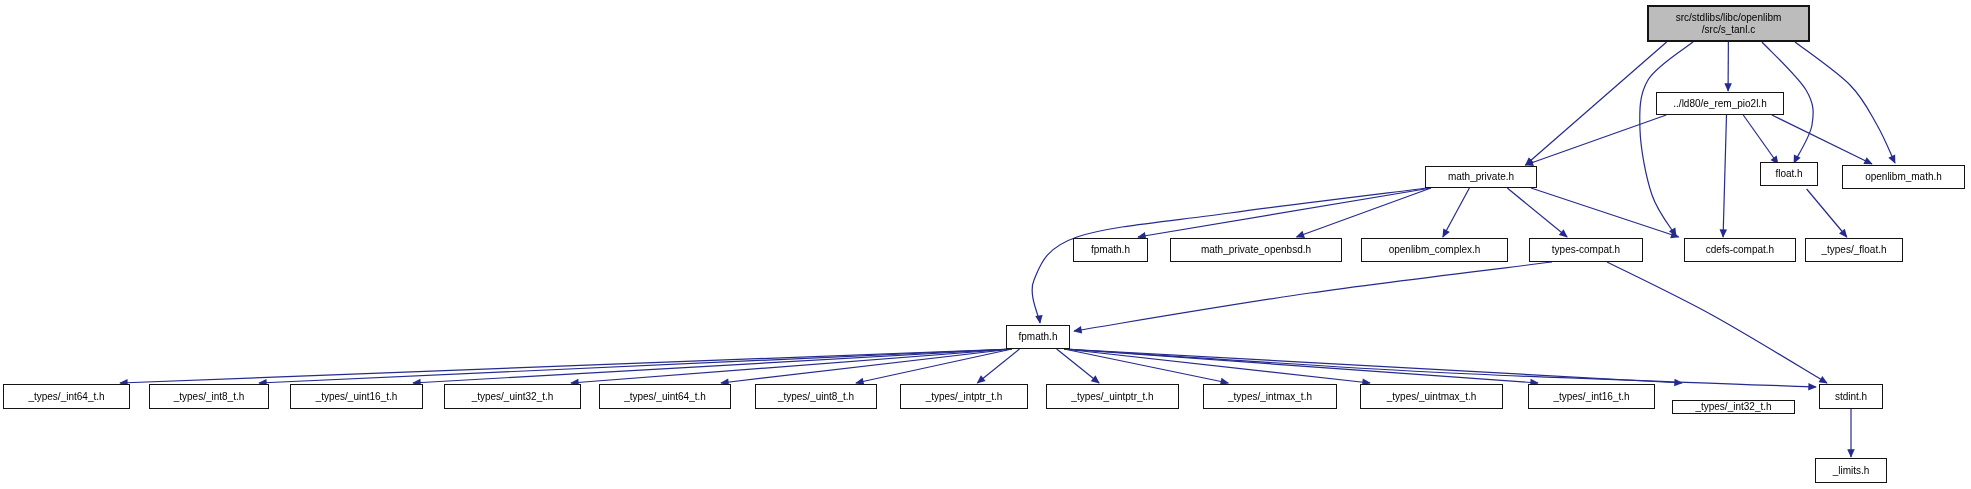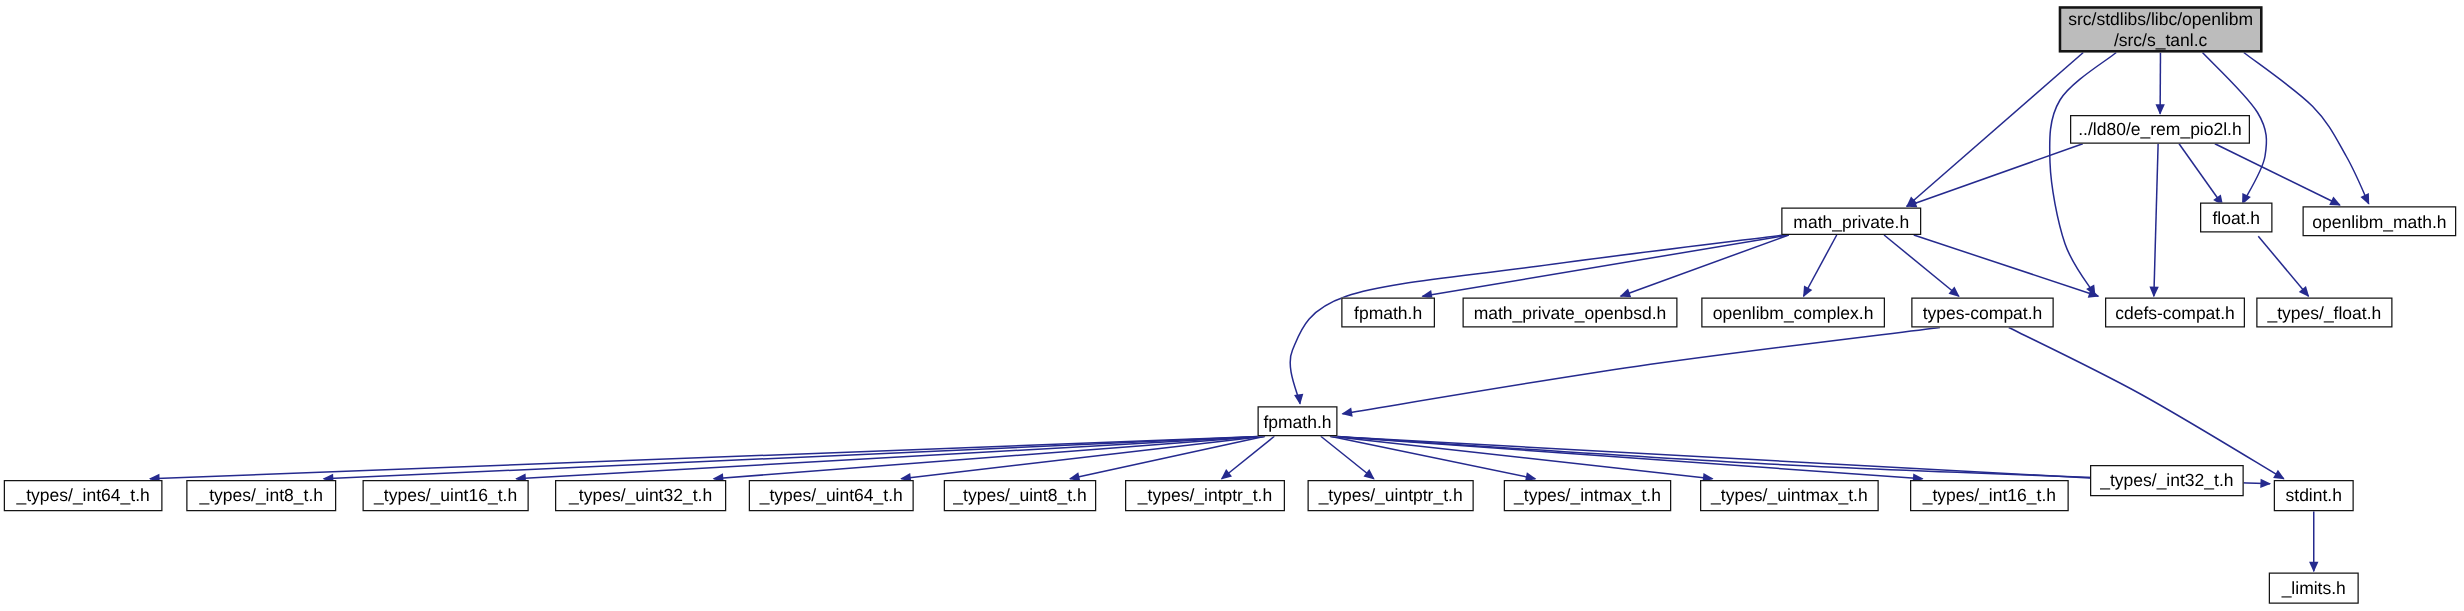--- a/index.html
+++ b/index.html
@@ -11,21 +11,21 @@
     overflow:hidden;
   }
   #edge-layer{position:absolute;left:0;top:0;width:1971px;height:489px;}
   .node{
     position:absolute;
     box-sizing:border-box;
     background:#ffffff;
     border:1px solid #141414;
     display:flex;align-items:center;justify-content:center;
     text-align:center;
-    font-size:14px;color:#000;
+    font-size:10px;color:#000;
     line-height:1.2;
     white-space:pre-line;
     padding:0 2px;
     cursor:pointer;
   }
   .node.root{
     background:#bcbcbc;
     border-width:2px;
     cursor:default;
   }
@@ -72,39 +72,39 @@
         <path d="M 1064,349 L 1370,383" class="edge" stroke="#252a8e" marker-end="url(#arrow)"></path>
         <path d="M 1064,349 L 1538,383" class="edge" stroke="#252a8e" marker-end="url(#arrow)"></path>
         <path d="M 1064,349 L 1682,383" class="edge" stroke="#252a8e" marker-end="url(#arrow)"></path>
         <path d="M 1066,349 C 1126.6666666666667,352.8333333333333 1305,365.6666666666667 1430,372 C 1555,378.3333333333333 1751.6666666666667,384.5 1816,387" class="edge" stroke="#252a8e" marker-end="url(#arrow)"></path>
         <path d="M 1851,409 L 1851,457" class="edge" stroke="#252a8e" marker-end="url(#arrow)"></path>
       </g>
   </svg>
   <div id="nodes">
       <div class="node root" style="left: 1647px; top: 5px; width: 163px; height: 37px;"><span>src/stdlibs/libc/openlibm
 /src/s_tanl.c</span></div>
-      <div class="node" style="left: 1656px; top: 92px; width: 144px; height: 23px;"><span>../ld80/e_rem_pio2l.h</span></div>
+      <div class="node" style="left: 1656px; top: 92px; width: 128px; height: 23px;"><span>../ld80/e_rem_pio2l.h</span></div>
       <div class="node" style="left: 1425px; top: 166px; width: 112px; height: 22px;"><span>math_private.h</span></div>
       <div class="node" style="left: 1760px; top: 162px; width: 58px; height: 24px;"><span>float.h</span></div>
       <div class="node" style="left: 1842px; top: 165px; width: 123px; height: 24px;"><span>openlibm_math.h</span></div>
       <div class="node" style="left: 1073px; top: 238px; width: 75px; height: 24px;"><span>fpmath.h</span></div>
       <div class="node" style="left: 1170px; top: 238px; width: 172px; height: 24px;"><span>math_private_openbsd.h</span></div>
       <div class="node" style="left: 1361px; top: 238px; width: 147px; height: 24px;"><span>openlibm_complex.h</span></div>
       <div class="node" style="left: 1529px; top: 238px; width: 114px; height: 24px;"><span>types-compat.h</span></div>
       <div class="node" style="left: 1666px; top: 238px; width: 112px; height: 24px; margin-left: 18px;"><span>cdefs-compat.h</span></div>
-      <div class="node" style="left: 1805px; top: 238px; width: 109px; height: 24px;"><span>_types/_float.h</span></div>
+      <div class="node" style="left: 1805px; top: 238px; width: 98px; height: 24px;"><span>_types/_float.h</span></div>
       <div class="node" style="left: 1006px; top: 325px; width: 64px; height: 24px;"><span>fpmath.h</span></div>
       <div class="node" style="left: 3px; top: 384px; width: 127px; height: 25px;"><span>_types/_int64_t.h</span></div>
       <div class="node" style="left: 149px; top: 384px; width: 120px; height: 25px;"><span>_types/_int8_t.h</span></div>
       <div class="node" style="left: 290px; top: 384px; width: 133px; height: 25px;"><span>_types/_uint16_t.h</span></div>
       <div class="node" style="left: 444px; top: 384px; width: 137px; height: 25px;"><span>_types/_uint32_t.h</span></div>
       <div class="node" style="left: 599px; top: 384px; width: 132px; height: 25px;"><span>_types/_uint64_t.h</span></div>
       <div class="node" style="left: 755px; top: 384px; width: 122px; height: 25px;"><span>_types/_uint8_t.h</span></div>
       <div class="node" style="left: 900px; top: 384px; width: 128px; height: 25px;"><span>_types/_intptr_t.h</span></div>
       <div class="node" style="left: 1046px; top: 384px; width: 133px; height: 25px;"><span>_types/_uintptr_t.h</span></div>
       <div class="node" style="left: 1203px; top: 384px; width: 134px; height: 25px;"><span>_types/_intmax_t.h</span></div>
       <div class="node" style="left: 1360px; top: 384px; width: 143px; height: 25px;"><span>_types/_uintmax_t.h</span></div>
       <div class="node" style="left: 1528px; top: 384px; width: 127px; height: 25px;"><span>_types/_int16_t.h</span></div>
-      <div class="node" style="left: 1672px; top: 372px; width: 123px; height: 25px;"><span>_types/_int32_t.h</span></div>
+      <div class="node" style="left: 1672px; top: 400px; width: 123px; height: 14px;"><span>_types/_int32_t.h</span></div>
       <div class="node" style="left: 1819px; top: 384px; width: 64px; height: 25px;"><span>stdint.h</span></div>
       <div class="node" style="left: 1815px; top: 458px; width: 72px; height: 25px;"><span>_limits.h</span></div>
     </div>
 </div>
 
 </body></html>

